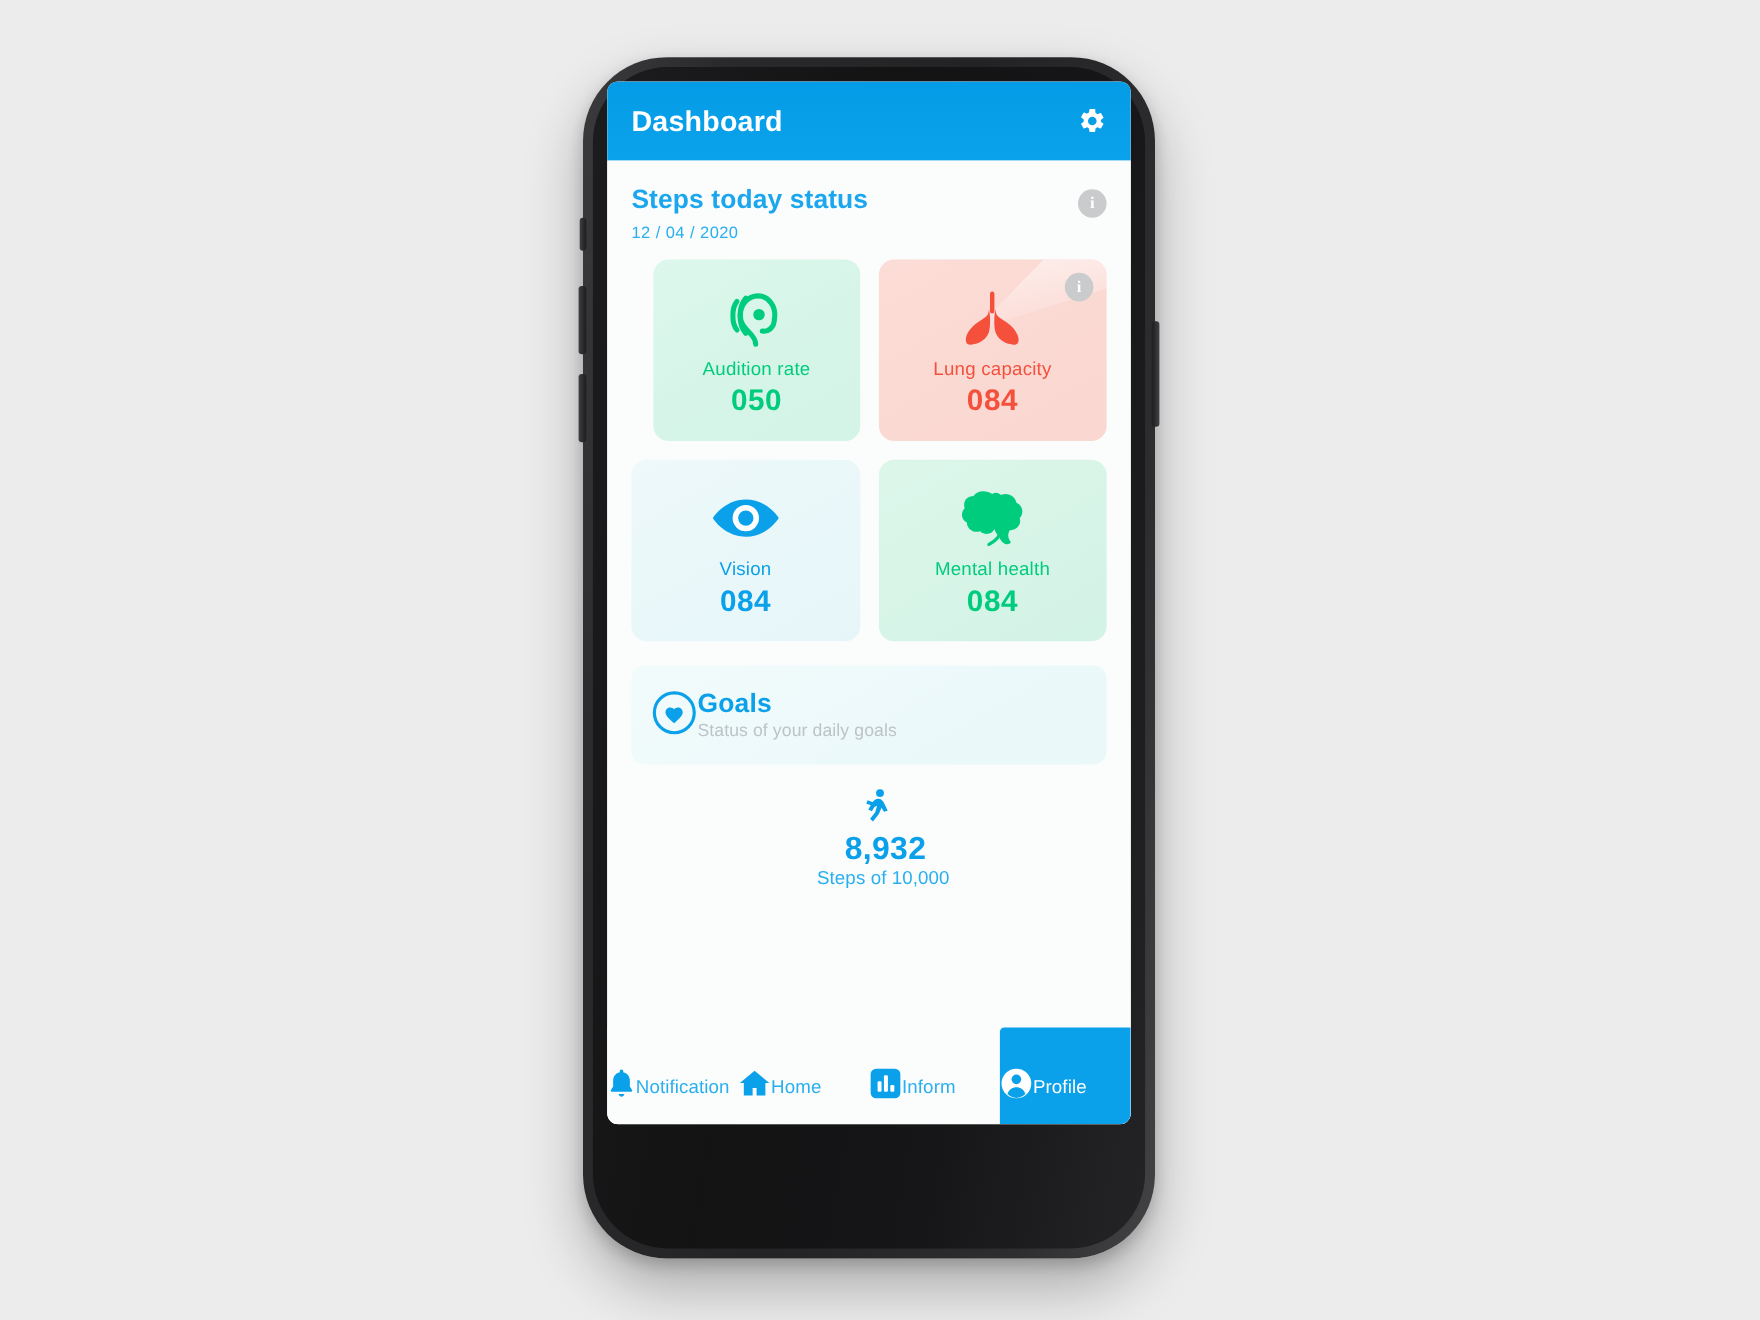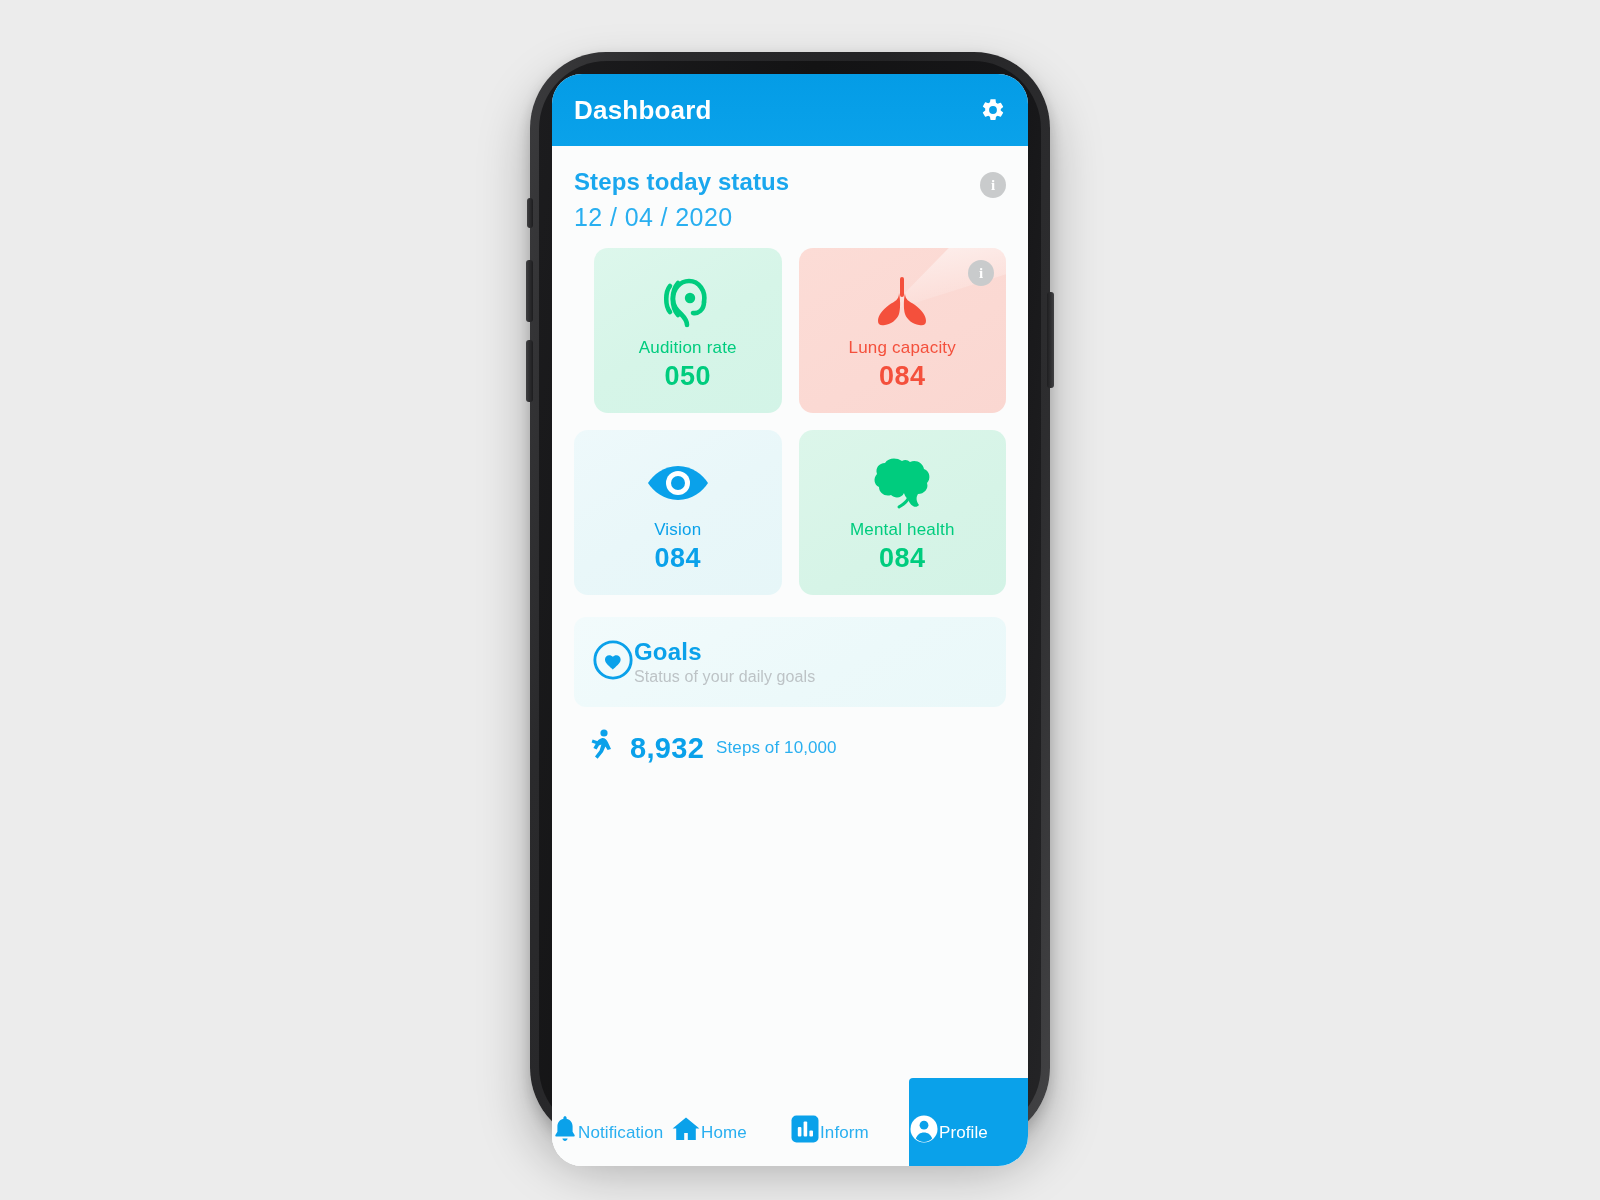--- a/index.html
+++ b/index.html
@@ -33,22 +33,22 @@
     right: 9px;
     bottom: 9px;
     border-radius: 68px;
     background: linear-gradient(100deg, #1c1c1e 0%, #131314 40%, #161618 70%, #242426 100%);
   }
   #phone-screen {
     position: absolute;
     left: 22px;
     top: 22px;
     width: 476px;
-    height: 1092px;
-    border-radius: 30px;
+    height: 948px;
+    border-radius: 10px;
     overflow: hidden;
     background: #fbfcfc;
   }
   
   .side-btn {
     position: absolute;
     background: linear-gradient(90deg, #404042 0%, #2b2b2d 55%, #1d1d1f 100%);
     border-radius: 3px;
   }
   #silent-switch { left: -3px; top: 146px; width: 6px; height: 30px; }
@@ -95,21 +95,21 @@
   }
   #status-title {
     color: #1aa7ee;
     font-size: 24px;
     font-weight: 600;
     margin: 0;
     letter-spacing: 0.1px;
   }
   #status-date {
     color: #29aff0;
-    font-size: 25px;
+    font-size: 15px;
     margin-top: 7px;
     letter-spacing: 0.4px;
   }
   .info-badge {
     width: 26px; height: 26px;
     border-radius: 50%;
     background: #c9cbcc;
     color: #ffffff;
     font-size: 15px;
     font-weight: 700;
@@ -238,20 +238,21 @@
     font-size: 16px;
     margin-top: 2px;
     letter-spacing: 0.1px;
   }
 
   
   #steps-row {
     display: flex;
     align-items: center;
     margin: 22px 22px 0 36px;
+    flex-direction: column;
   }
   #runner-icon { width: 26px; height: 34px; flex: none; }
   #steps-count {
     color: #0aa1ea;
     font-size: 29px;
     font-weight: 700;
     margin-left: 16px;
     letter-spacing: 0.3px;
   }
   #steps-caption {

